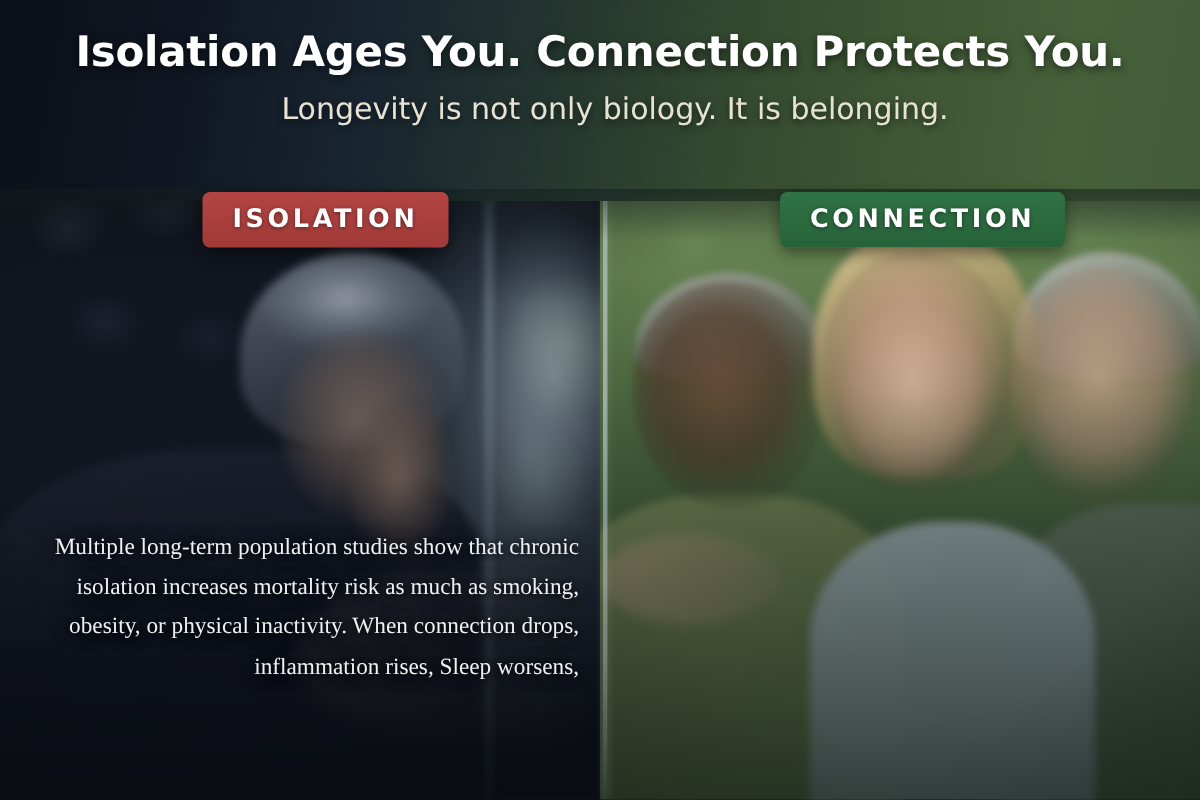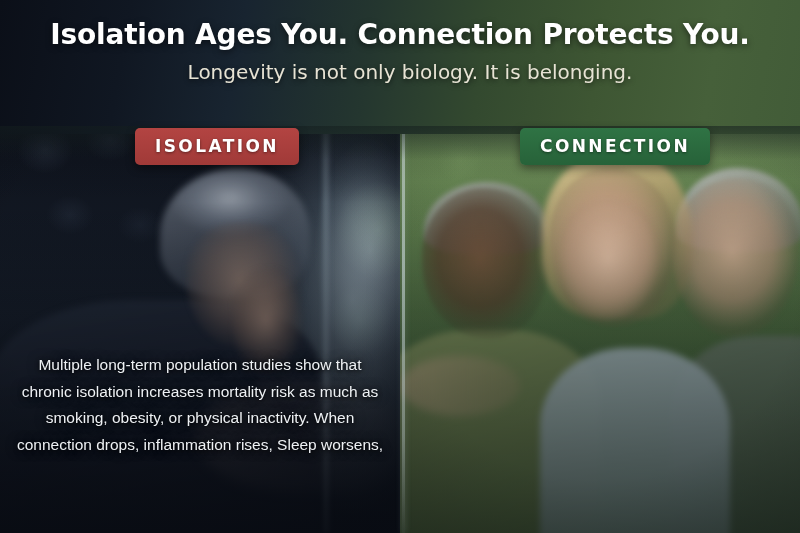--- a/index.html
+++ b/index.html
@@ -297,24 +297,24 @@
   }
   .badge-connection {
     left: 520px;
     background: linear-gradient(180deg, #2f7344 0%, #276239 100%);
   }
 
   
   .copy {
     position: absolute;
     z-index: 11;
-    text-align: center;
+    text-align: right;
     font-size: 15.5px;
     line-height: 1.72;
-    font-family: Liberation Sans, sans-serif;
+    font-family: Liberation Serif, serif;
   }
   .copy-left {
     left: 14px;
     top: 352px;
     width: 372px;
     color: #eef1f4;
     text-shadow: 0 1px 4px rgba(0,0,0,0.85), 0 0 12px rgba(0,0,0,0.6);
   }
   .copy-right {
     left: 418px;

